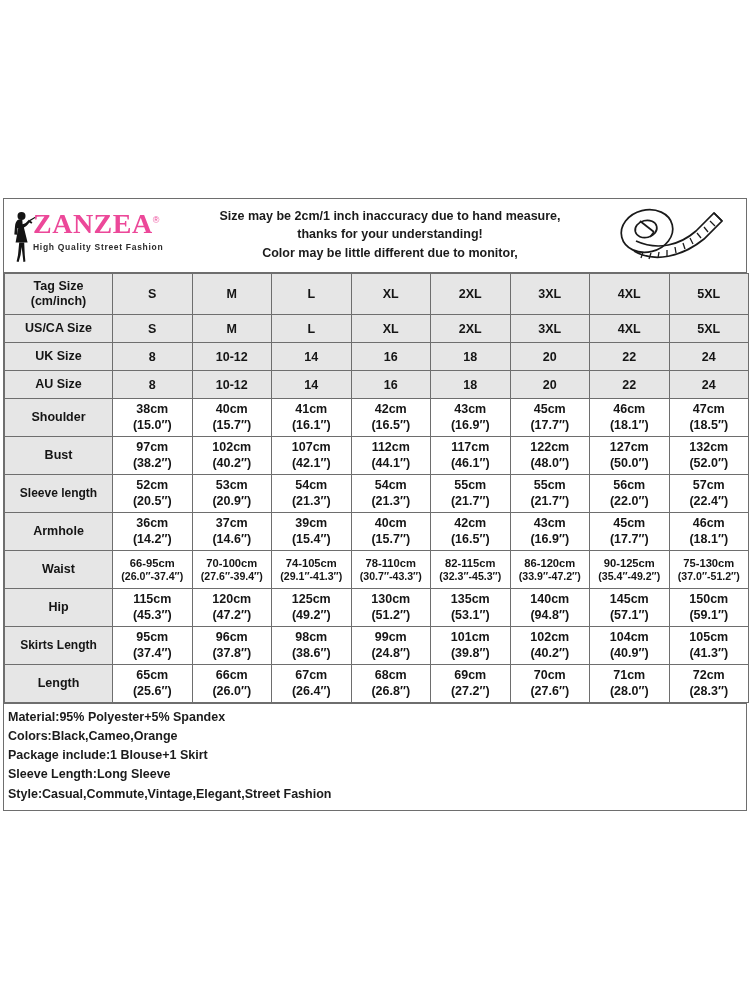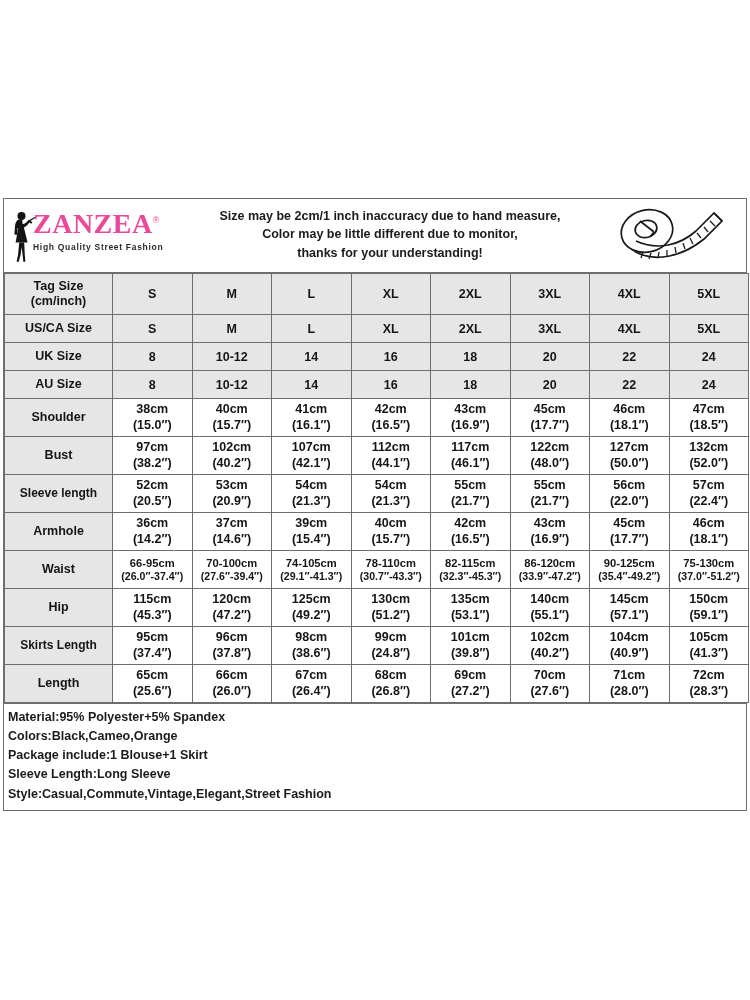--- a/index.html
+++ b/index.html
@@ -188,22 +188,22 @@
           </svg>
         </div>
         <div class="brand-wordmark">
           <div class="brand-name"><span>ZANZEA</span><span class="brand-reg">®</span></div>
           <div class="brand-tag">High Quality Street Fashion</div>
         </div>
       </div>
 
       <div class="banner-notes">
         <div>Size may be 2cm/1 inch inaccuracy due to hand measure,</div>
+        <div>thanks for your understanding!</div>
         <div>Color may be little different due to monitor,</div>
-        <div>thanks for your understanding!</div>
       </div>
 
       <div class="banner-tape">
         <svg width="122" height="58" viewBox="0 0 122 58" aria-hidden="true">
           <g fill="none" stroke="#1a1a1a" stroke-width="1.7">
             <ellipse cx="37" cy="24" rx="26" ry="21" transform="rotate(-14 37 24)"></ellipse>
             <ellipse cx="36" cy="22" rx="11" ry="8.5" transform="rotate(-14 36 22)"></ellipse>
             <path d="M30 14 L44 25"></path>
             <path d="M44 25 L40 30"></path>
             <path d="M24 44 C44 56 72 50 94 32 L112 14 L104 6 L86 24 C70 38 48 44 26 34"></path>
@@ -487,21 +487,21 @@
           <td class="meas-cell">
               <span class="cm">130cm</span>
               <span class="inch">(51.2″)</span>
             </td>
           <td class="meas-cell">
               <span class="cm">135cm</span>
               <span class="inch">(53.1″)</span>
             </td>
           <td class="meas-cell">
               <span class="cm">140cm</span>
-              <span class="inch">(55.1″)</span>
+              <span class="inch">(94.8″)</span>
             </td>
           <td class="meas-cell">
               <span class="cm">145cm</span>
               <span class="inch">(57.1″)</span>
             </td>
           <td class="meas-cell">
               <span class="cm">150cm</span>
               <span class="inch">(59.1″)</span>
             </td>
         </tr>

